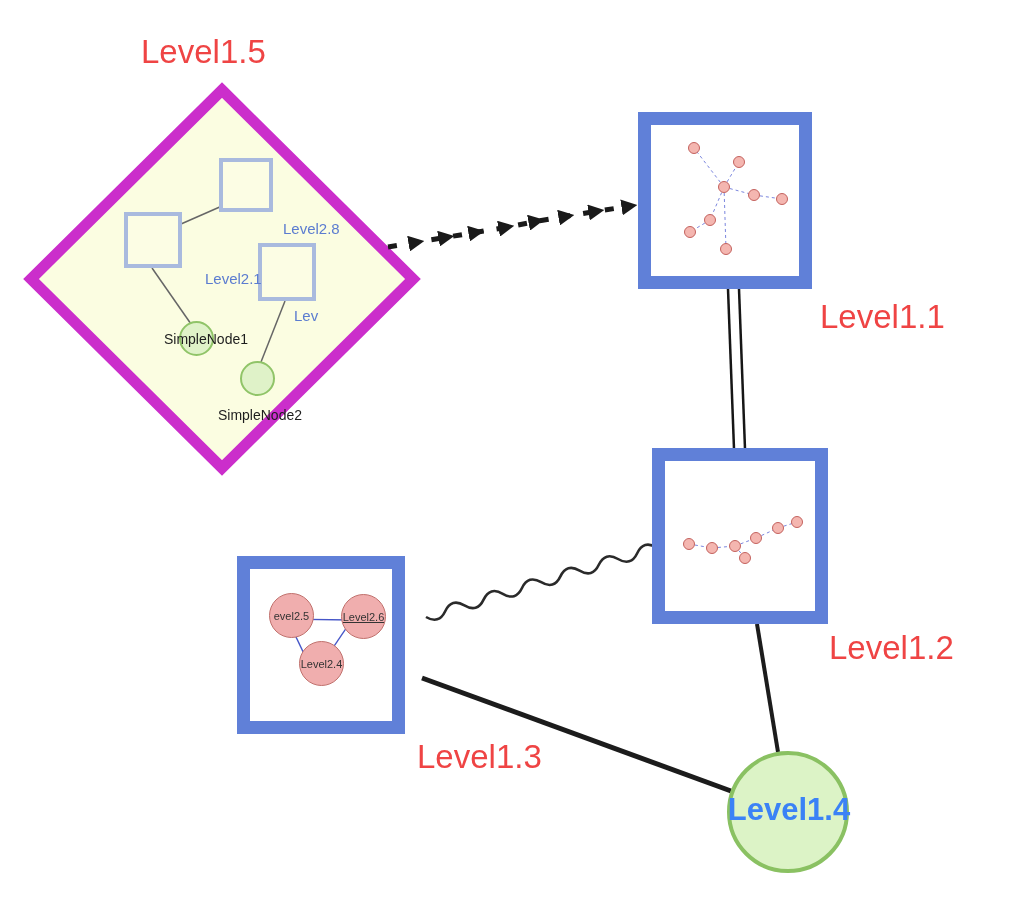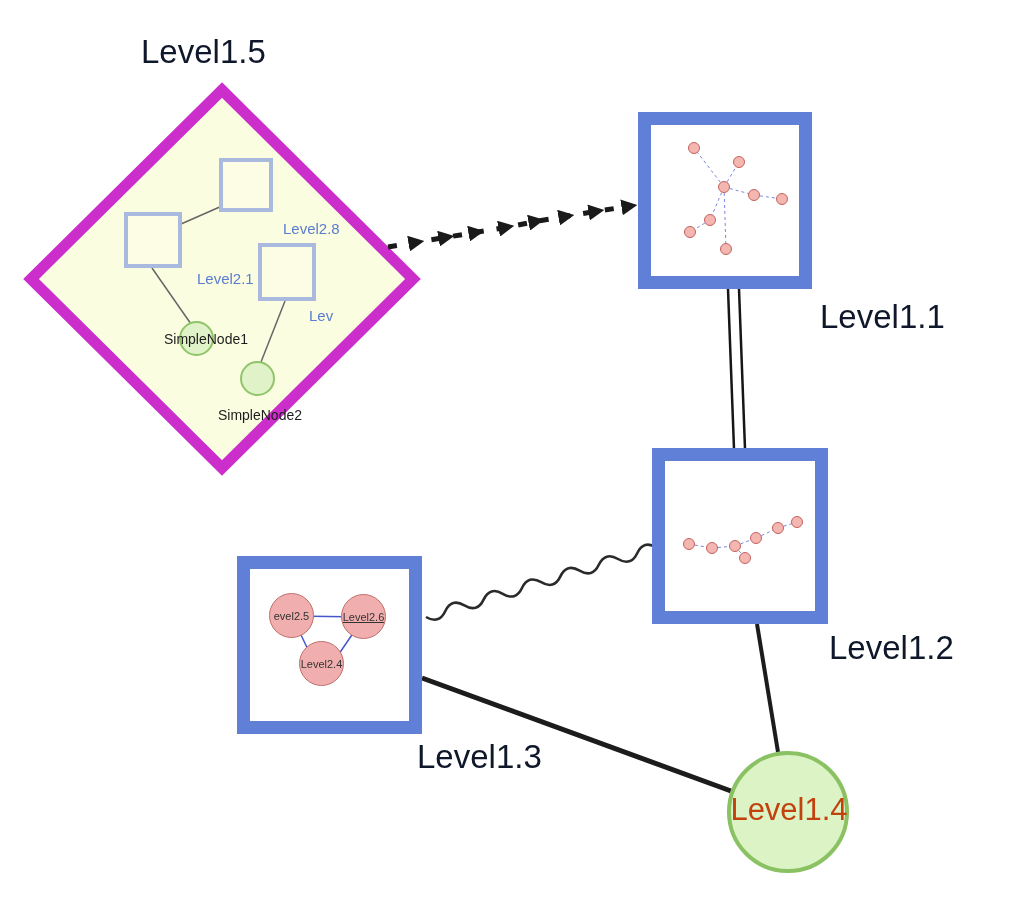--- a/index.html
+++ b/index.html
@@ -2,47 +2,47 @@
 <html><head>
 <meta charset="utf-8">
 <style>
   * { margin:0; padding:0; box-sizing:border-box; }
   body { background:#ffffff; font-family:"Liberation Sans", sans-serif; }
   .canvas { position:relative; width:1026px; height:900px; background:#fff; overflow:hidden; }
 
   .edge-layer { position:absolute; left:0; top:0; width:1026px; height:900px; }
 
   
-  .big-label { position:absolute; font-size:33px; color:#0f172a; white-space:nowrap; }
+  .big-label { position:absolute; font-size:33px; color:#ef4444; white-space:nowrap; }
   .lbl-15 { left:141px; top:33px; }
   .lbl-11 { left:820px; top:298px; }
   .lbl-12 { left:829px; top:629px;text-align:center; }
   .lbl-13 { left:417px; top:738px; }
-  .lbl-14 { left:700px; top:792px; width:178px; text-align:center; color:#c2410c; font-size:31px; }
+  .lbl-14 { left:700px; top:792px; width:178px; text-align:center; color:#3b82f6; font-size:31px;font-weight:bold; }
 
   
   .node-sq { position:absolute; background:#ffffff; border:13px solid #6080d8; }
   .n11 { left:638px; top:112px; width:174px; height:177px; }
   .n12 { left:652px; top:448px; width:176px; height:176px; }
-  .n13 { left:237px; top:556px; width:185px; height:178px; }
+  .n13 { left:237px; top:556px; width:168px; height:178px; }
   .mini-svg { display:block; width:100%; height:100%; }
 
   
   .n14 { position:absolute; left:727px; top:751px; width:122px; height:122px;
          border-radius:50%; border:4px solid #8ac162; background:#dcf3c6; }
 
   
   .d-sq { position:absolute; border:4px solid #a9bade; background:rgba(253,253,232,0.55); }
   .dsqA { left:219px; top:158px; width:54px; height:54px; }
   .dsqB { left:124px; top:212px; width:58px; height:56px; }
   .dsqC { left:258px; top:243px; width:58px; height:58px; }
   .d-lbl { position:absolute; font-size:15px; color:#5b7cd0; white-space:nowrap; }
   .dlblA { left:283px; top:220px; }
-  .dlblB { left:197px; top:270px; }
-  .dlblC { left:309px; top:307px; }
+  .dlblB { left:205px; top:270px; }
+  .dlblC { left:294px; top:307px; }
   .g-circle { position:absolute; width:35px; height:35px; border-radius:50%;
               border:2px solid #90c468; background:#dff2c8; }
   .gc1 { left:179px; top:321px; }
   .gc2 { left:240px; top:361px; }
   .g-lbl { position:absolute; font-size:14px; color:#1d1d1d; width:112px; text-align:center; white-space:nowrap; }
   .glbl1 { left:150px; top:331px; }
   .glbl2 { left:204px; top:371px;margin-top:36px; }
 
   
   .n13-inner { position:relative; width:100%; height:100%; }

